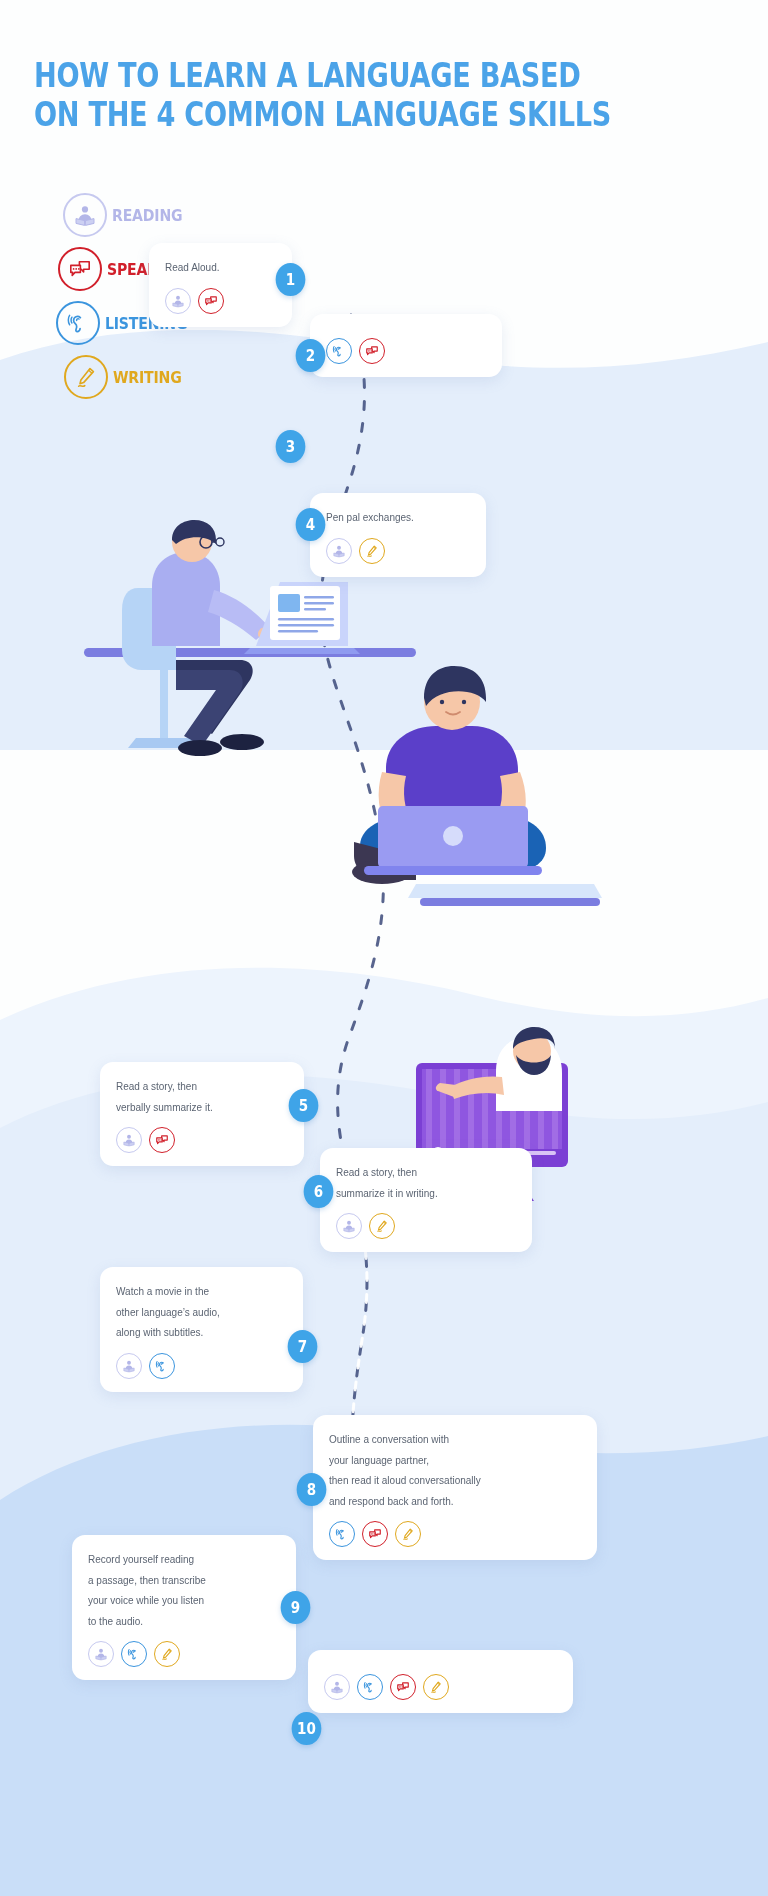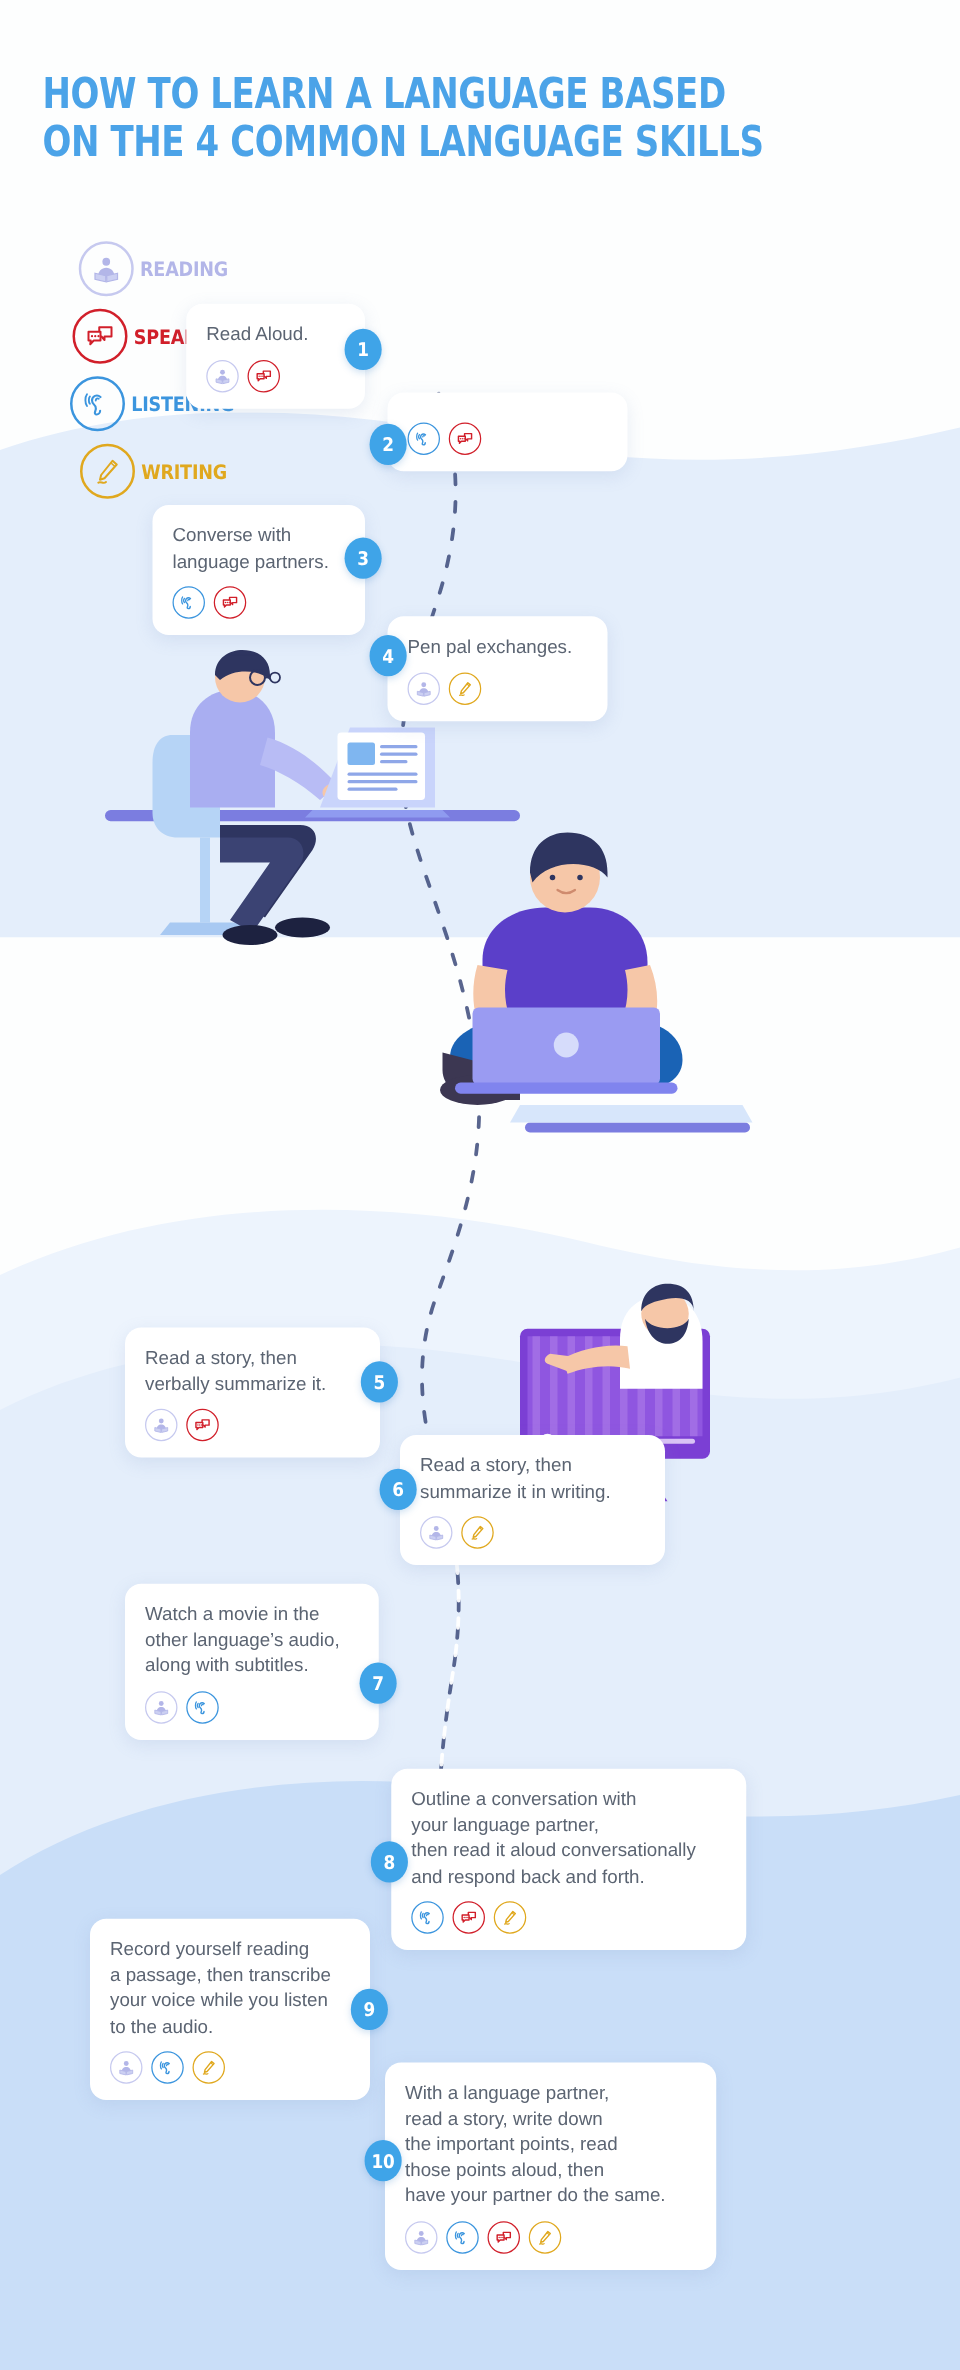--- a/index.html
+++ b/index.html
@@ -72,21 +72,21 @@
 
   
   .card {
     position: absolute;
     background: #ffffff;
     border-radius: 13px;
     box-shadow: 0 4px 14px rgba(120,145,190,0.16);
     padding: 15px 16px 13px 16px;
   }
   .card-text {
-    font-size: 15px;
+    font-size: 10px;
     line-height: 20.5px;
     color: #5b6472;
     white-space: pre-line;
     font-family: "Liberation Sans", sans-serif;
   }
   .card-icons { display: flex; gap: 7px; margin-top: 9px; }
   .badge {
     position: absolute;
     width: 33px; height: 33px;
     border-radius: 50%;
@@ -320,146 +320,194 @@
             <path d="M4.8 10.4 H14.4 V17.4 H9.0 L6.2 20.4 L6.6 17.4 H4.8 Z" fill="#fff" stroke="#d11f2a" stroke-width="2" stroke-linejoin="round"></path>
             <circle cx="7.6" cy="13.9" r="1" fill="#d11f2a"></circle>
             <circle cx="10.2" cy="13.9" r="1" fill="#d11f2a"></circle>
             <circle cx="12.8" cy="13.9" r="1" fill="#d11f2a"></circle>
           </svg>
       </div>
     </div>
   </div>
   <div class="badge" style="top:339px; left:294px;">2</div>
 
-  <div class="card" style="top:404px; left:122px; width:170px;">
-    <div class="card-text">Converse with
-language partners.</div>
-    <div class="card-icons">
-      <div class="ring sm" style="border-color:#3b95de">
-        <svg width="16" height="16" viewBox="0 0 28 28">
-            <path d="M16.4 8.6 C13.6 6.1 9.6 7.8 9.6 11.4 C9.6 13.9 11.6 14.6 12.4 16.2 C13.1 17.6 12.6 19.2 12.0 20.6 C11.6 21.6 12.2 22.6 13.3 22.6 C14.8 22.6 16.1 21.2 16.1 19.6" fill="none" stroke="#3b95de" stroke-width="2" stroke-linecap="round"></path>
-            <path d="M12.6 11.4 C12.6 10.0 14.0 9.3 15.0 10.0" fill="none" stroke="#3b95de" stroke-width="1.8" stroke-linecap="round"></path>
-            <path d="M7.9 8.2 C6.8 9.6 6.8 12.6 7.9 14.0" fill="none" stroke="#3b95de" stroke-width="1.8" stroke-linecap="round"></path>
-            <path d="M5.4 6.2 C3.7 8.6 3.7 13.6 5.4 16.0" fill="none" stroke="#3b95de" stroke-width="1.8" stroke-linecap="round"></path>
+  <div class="badge" style="top:430px; left:274px;">3</div>
+
+  <div class="card" style="top:493px; left:310px; width:176px;">
+    <div class="card-text">Pen pal exchanges.</div>
+    <div class="card-icons">
+      <div class="ring sm" style="border-color:#c6c9ef">
+        <svg width="16" height="16" viewBox="0 0 28 28">
+            <circle cx="14" cy="8.4" r="3.4" fill="#b3b6e8"></circle>
+            <path d="M7.2 21.6 C7.2 15.9 10.3 13.2 14 13.2 C17.7 13.2 20.8 15.9 20.8 21.6 Z" fill="#b3b6e8"></path>
+            <path d="M5 17.6 L13.6 19.6 L13.6 24.4 L5 22.4 Z" fill="#ccd0f2" stroke="#b3b6e8" stroke-width="1.2"></path>
+            <path d="M23 17.6 L14.4 19.6 L14.4 24.4 L23 22.4 Z" fill="#ccd0f2" stroke="#b3b6e8" stroke-width="1.2"></path>
+          </svg>
+      </div>
+      <div class="ring sm" style="border-color:#e0a81e">
+        <svg width="16" height="16" viewBox="0 0 28 28">
+            <path d="M18.0 5.6 L21.4 8.6 L11.6 19.6 L8.0 20.8 L8.9 17.0 Z" fill="none" stroke="#e0a81e" stroke-width="2" stroke-linejoin="round"></path>
+            <path d="M16.6 7.2 L20.0 10.2" fill="none" stroke="#e0a81e" stroke-width="1.6"></path>
+            <path d="M6.6 23.2 C8.4 21.6 10.8 24.6 12.8 22.6" fill="none" stroke="#e0a81e" stroke-width="1.8" stroke-linecap="round"></path>
+          </svg>
+      </div>
+    </div>
+  </div>
+  <div class="badge" style="top:508px; left:294px;">4</div>
+
+  <div class="card" style="top:1062px; left:100px; width:204px;">
+    <div class="card-text">Read a story, then
+verbally summarize it.</div>
+    <div class="card-icons">
+      <div class="ring sm" style="border-color:#c6c9ef">
+        <svg width="16" height="16" viewBox="0 0 28 28">
+            <circle cx="14" cy="8.4" r="3.4" fill="#b3b6e8"></circle>
+            <path d="M7.2 21.6 C7.2 15.9 10.3 13.2 14 13.2 C17.7 13.2 20.8 15.9 20.8 21.6 Z" fill="#b3b6e8"></path>
+            <path d="M5 17.6 L13.6 19.6 L13.6 24.4 L5 22.4 Z" fill="#ccd0f2" stroke="#b3b6e8" stroke-width="1.2"></path>
+            <path d="M23 17.6 L14.4 19.6 L14.4 24.4 L23 22.4 Z" fill="#ccd0f2" stroke="#b3b6e8" stroke-width="1.2"></path>
           </svg>
       </div>
       <div class="ring sm" style="border-color:#d11f2a">
         <svg width="16" height="16" viewBox="0 0 28 28">
             <path d="M13.4 6.8 H23.2 V14.2 H17.6 L17.6 17.0 L15.2 14.2 H13.4 Z" fill="none" stroke="#d11f2a" stroke-width="2" stroke-linejoin="round"></path>
             <path d="M4.8 10.4 H14.4 V17.4 H9.0 L6.2 20.4 L6.6 17.4 H4.8 Z" fill="#fff" stroke="#d11f2a" stroke-width="2" stroke-linejoin="round"></path>
             <circle cx="7.6" cy="13.9" r="1" fill="#d11f2a"></circle>
             <circle cx="10.2" cy="13.9" r="1" fill="#d11f2a"></circle>
             <circle cx="12.8" cy="13.9" r="1" fill="#d11f2a"></circle>
           </svg>
       </div>
     </div>
   </div>
-  <div class="badge" style="top:430px; left:274px;">3</div>
-
-  <div class="card" style="top:493px; left:310px; width:176px;">
-    <div class="card-text">Pen pal exchanges.</div>
+  <div class="badge" style="top:1089px; left:287px;">5</div>
+
+  <div class="card" style="top:1148px; left:320px; width:212px;">
+    <div class="card-text">Read a story, then
+summarize it in writing.</div>
     <div class="card-icons">
       <div class="ring sm" style="border-color:#c6c9ef">
         <svg width="16" height="16" viewBox="0 0 28 28">
             <circle cx="14" cy="8.4" r="3.4" fill="#b3b6e8"></circle>
             <path d="M7.2 21.6 C7.2 15.9 10.3 13.2 14 13.2 C17.7 13.2 20.8 15.9 20.8 21.6 Z" fill="#b3b6e8"></path>
             <path d="M5 17.6 L13.6 19.6 L13.6 24.4 L5 22.4 Z" fill="#ccd0f2" stroke="#b3b6e8" stroke-width="1.2"></path>
             <path d="M23 17.6 L14.4 19.6 L14.4 24.4 L23 22.4 Z" fill="#ccd0f2" stroke="#b3b6e8" stroke-width="1.2"></path>
           </svg>
       </div>
       <div class="ring sm" style="border-color:#e0a81e">
         <svg width="16" height="16" viewBox="0 0 28 28">
             <path d="M18.0 5.6 L21.4 8.6 L11.6 19.6 L8.0 20.8 L8.9 17.0 Z" fill="none" stroke="#e0a81e" stroke-width="2" stroke-linejoin="round"></path>
             <path d="M16.6 7.2 L20.0 10.2" fill="none" stroke="#e0a81e" stroke-width="1.6"></path>
             <path d="M6.6 23.2 C8.4 21.6 10.8 24.6 12.8 22.6" fill="none" stroke="#e0a81e" stroke-width="1.8" stroke-linecap="round"></path>
           </svg>
       </div>
     </div>
   </div>
-  <div class="badge" style="top:508px; left:294px;">4</div>
-
-  <div class="card" style="top:1062px; left:100px; width:204px;">
-    <div class="card-text">Read a story, then
-verbally summarize it.</div>
-    <div class="card-icons">
-      <div class="ring sm" style="border-color:#c6c9ef">
-        <svg width="16" height="16" viewBox="0 0 28 28">
-            <circle cx="14" cy="8.4" r="3.4" fill="#b3b6e8"></circle>
-            <path d="M7.2 21.6 C7.2 15.9 10.3 13.2 14 13.2 C17.7 13.2 20.8 15.9 20.8 21.6 Z" fill="#b3b6e8"></path>
-            <path d="M5 17.6 L13.6 19.6 L13.6 24.4 L5 22.4 Z" fill="#ccd0f2" stroke="#b3b6e8" stroke-width="1.2"></path>
-            <path d="M23 17.6 L14.4 19.6 L14.4 24.4 L23 22.4 Z" fill="#ccd0f2" stroke="#b3b6e8" stroke-width="1.2"></path>
+  <div class="badge" style="top:1175px; left:302px;">6</div>
+
+  <div class="card" style="top:1267px; left:100px; width:203px;">
+    <div class="card-text">Watch a movie in the
+other language’s audio,
+along with subtitles.</div>
+    <div class="card-icons">
+      <div class="ring sm" style="border-color:#c6c9ef">
+        <svg width="16" height="16" viewBox="0 0 28 28">
+            <circle cx="14" cy="8.4" r="3.4" fill="#b3b6e8"></circle>
+            <path d="M7.2 21.6 C7.2 15.9 10.3 13.2 14 13.2 C17.7 13.2 20.8 15.9 20.8 21.6 Z" fill="#b3b6e8"></path>
+            <path d="M5 17.6 L13.6 19.6 L13.6 24.4 L5 22.4 Z" fill="#ccd0f2" stroke="#b3b6e8" stroke-width="1.2"></path>
+            <path d="M23 17.6 L14.4 19.6 L14.4 24.4 L23 22.4 Z" fill="#ccd0f2" stroke="#b3b6e8" stroke-width="1.2"></path>
+          </svg>
+      </div>
+      <div class="ring sm" style="border-color:#3b95de">
+        <svg width="16" height="16" viewBox="0 0 28 28">
+            <path d="M16.4 8.6 C13.6 6.1 9.6 7.8 9.6 11.4 C9.6 13.9 11.6 14.6 12.4 16.2 C13.1 17.6 12.6 19.2 12.0 20.6 C11.6 21.6 12.2 22.6 13.3 22.6 C14.8 22.6 16.1 21.2 16.1 19.6" fill="none" stroke="#3b95de" stroke-width="2" stroke-linecap="round"></path>
+            <path d="M12.6 11.4 C12.6 10.0 14.0 9.3 15.0 10.0" fill="none" stroke="#3b95de" stroke-width="1.8" stroke-linecap="round"></path>
+            <path d="M7.9 8.2 C6.8 9.6 6.8 12.6 7.9 14.0" fill="none" stroke="#3b95de" stroke-width="1.8" stroke-linecap="round"></path>
+            <path d="M5.4 6.2 C3.7 8.6 3.7 13.6 5.4 16.0" fill="none" stroke="#3b95de" stroke-width="1.8" stroke-linecap="round"></path>
+          </svg>
+      </div>
+    </div>
+  </div>
+  <div class="badge" style="top:1330px; left:286px;">7</div>
+
+  <div class="card" style="top:1415px; left:313px; width:284px;">
+    <div class="card-text">Outline a conversation with
+your language partner,
+then read it aloud conversationally
+and respond back and forth.</div>
+    <div class="card-icons">
+      <div class="ring sm" style="border-color:#3b95de">
+        <svg width="16" height="16" viewBox="0 0 28 28">
+            <path d="M16.4 8.6 C13.6 6.1 9.6 7.8 9.6 11.4 C9.6 13.9 11.6 14.6 12.4 16.2 C13.1 17.6 12.6 19.2 12.0 20.6 C11.6 21.6 12.2 22.6 13.3 22.6 C14.8 22.6 16.1 21.2 16.1 19.6" fill="none" stroke="#3b95de" stroke-width="2" stroke-linecap="round"></path>
+            <path d="M12.6 11.4 C12.6 10.0 14.0 9.3 15.0 10.0" fill="none" stroke="#3b95de" stroke-width="1.8" stroke-linecap="round"></path>
+            <path d="M7.9 8.2 C6.8 9.6 6.8 12.6 7.9 14.0" fill="none" stroke="#3b95de" stroke-width="1.8" stroke-linecap="round"></path>
+            <path d="M5.4 6.2 C3.7 8.6 3.7 13.6 5.4 16.0" fill="none" stroke="#3b95de" stroke-width="1.8" stroke-linecap="round"></path>
           </svg>
       </div>
       <div class="ring sm" style="border-color:#d11f2a">
         <svg width="16" height="16" viewBox="0 0 28 28">
             <path d="M13.4 6.8 H23.2 V14.2 H17.6 L17.6 17.0 L15.2 14.2 H13.4 Z" fill="none" stroke="#d11f2a" stroke-width="2" stroke-linejoin="round"></path>
             <path d="M4.8 10.4 H14.4 V17.4 H9.0 L6.2 20.4 L6.6 17.4 H4.8 Z" fill="#fff" stroke="#d11f2a" stroke-width="2" stroke-linejoin="round"></path>
             <circle cx="7.6" cy="13.9" r="1" fill="#d11f2a"></circle>
             <circle cx="10.2" cy="13.9" r="1" fill="#d11f2a"></circle>
             <circle cx="12.8" cy="13.9" r="1" fill="#d11f2a"></circle>
           </svg>
       </div>
-    </div>
-  </div>
-  <div class="badge" style="top:1089px; left:287px;">5</div>
-
-  <div class="card" style="top:1148px; left:320px; width:212px;">
-    <div class="card-text">Read a story, then
-summarize it in writing.</div>
-    <div class="card-icons">
-      <div class="ring sm" style="border-color:#c6c9ef">
-        <svg width="16" height="16" viewBox="0 0 28 28">
-            <circle cx="14" cy="8.4" r="3.4" fill="#b3b6e8"></circle>
-            <path d="M7.2 21.6 C7.2 15.9 10.3 13.2 14 13.2 C17.7 13.2 20.8 15.9 20.8 21.6 Z" fill="#b3b6e8"></path>
-            <path d="M5 17.6 L13.6 19.6 L13.6 24.4 L5 22.4 Z" fill="#ccd0f2" stroke="#b3b6e8" stroke-width="1.2"></path>
-            <path d="M23 17.6 L14.4 19.6 L14.4 24.4 L23 22.4 Z" fill="#ccd0f2" stroke="#b3b6e8" stroke-width="1.2"></path>
-          </svg>
-      </div>
       <div class="ring sm" style="border-color:#e0a81e">
         <svg width="16" height="16" viewBox="0 0 28 28">
             <path d="M18.0 5.6 L21.4 8.6 L11.6 19.6 L8.0 20.8 L8.9 17.0 Z" fill="none" stroke="#e0a81e" stroke-width="2" stroke-linejoin="round"></path>
             <path d="M16.6 7.2 L20.0 10.2" fill="none" stroke="#e0a81e" stroke-width="1.6"></path>
             <path d="M6.6 23.2 C8.4 21.6 10.8 24.6 12.8 22.6" fill="none" stroke="#e0a81e" stroke-width="1.8" stroke-linecap="round"></path>
           </svg>
       </div>
     </div>
   </div>
-  <div class="badge" style="top:1175px; left:302px;">6</div>
-
-  <div class="card" style="top:1267px; left:100px; width:203px;">
-    <div class="card-text">Watch a movie in the
-other language’s audio,
-along with subtitles.</div>
+  <div class="badge" style="top:1473px; left:295px;">8</div>
+
+  <div class="card" style="top:1535px; left:72px; width:224px;">
+    <div class="card-text">Record yourself reading
+a passage, then transcribe
+your voice while you listen
+to the audio.</div>
     <div class="card-icons">
       <div class="ring sm" style="border-color:#c6c9ef">
         <svg width="16" height="16" viewBox="0 0 28 28">
             <circle cx="14" cy="8.4" r="3.4" fill="#b3b6e8"></circle>
             <path d="M7.2 21.6 C7.2 15.9 10.3 13.2 14 13.2 C17.7 13.2 20.8 15.9 20.8 21.6 Z" fill="#b3b6e8"></path>
             <path d="M5 17.6 L13.6 19.6 L13.6 24.4 L5 22.4 Z" fill="#ccd0f2" stroke="#b3b6e8" stroke-width="1.2"></path>
             <path d="M23 17.6 L14.4 19.6 L14.4 24.4 L23 22.4 Z" fill="#ccd0f2" stroke="#b3b6e8" stroke-width="1.2"></path>
           </svg>
       </div>
       <div class="ring sm" style="border-color:#3b95de">
         <svg width="16" height="16" viewBox="0 0 28 28">
             <path d="M16.4 8.6 C13.6 6.1 9.6 7.8 9.6 11.4 C9.6 13.9 11.6 14.6 12.4 16.2 C13.1 17.6 12.6 19.2 12.0 20.6 C11.6 21.6 12.2 22.6 13.3 22.6 C14.8 22.6 16.1 21.2 16.1 19.6" fill="none" stroke="#3b95de" stroke-width="2" stroke-linecap="round"></path>
             <path d="M12.6 11.4 C12.6 10.0 14.0 9.3 15.0 10.0" fill="none" stroke="#3b95de" stroke-width="1.8" stroke-linecap="round"></path>
             <path d="M7.9 8.2 C6.8 9.6 6.8 12.6 7.9 14.0" fill="none" stroke="#3b95de" stroke-width="1.8" stroke-linecap="round"></path>
             <path d="M5.4 6.2 C3.7 8.6 3.7 13.6 5.4 16.0" fill="none" stroke="#3b95de" stroke-width="1.8" stroke-linecap="round"></path>
           </svg>
       </div>
-    </div>
-  </div>
-  <div class="badge" style="top:1330px; left:286px;">7</div>
-
-  <div class="card" style="top:1415px; left:313px; width:284px;">
-    <div class="card-text">Outline a conversation with
-your language partner,
-then read it aloud conversationally
-and respond back and forth.</div>
-    <div class="card-icons">
+      <div class="ring sm" style="border-color:#e0a81e">
+        <svg width="16" height="16" viewBox="0 0 28 28">
+            <path d="M18.0 5.6 L21.4 8.6 L11.6 19.6 L8.0 20.8 L8.9 17.0 Z" fill="none" stroke="#e0a81e" stroke-width="2" stroke-linejoin="round"></path>
+            <path d="M16.6 7.2 L20.0 10.2" fill="none" stroke="#e0a81e" stroke-width="1.6"></path>
+            <path d="M6.6 23.2 C8.4 21.6 10.8 24.6 12.8 22.6" fill="none" stroke="#e0a81e" stroke-width="1.8" stroke-linecap="round"></path>
+          </svg>
+      </div>
+    </div>
+  </div>
+  <div class="badge" style="top:1591px; left:279px;">9</div>
+
+  <div class="card" style="top:1650px; left:308px; width:265px;">
+    <div class="card-icons">
+      <div class="ring sm" style="border-color:#c6c9ef">
+        <svg width="16" height="16" viewBox="0 0 28 28">
+            <circle cx="14" cy="8.4" r="3.4" fill="#b3b6e8"></circle>
+            <path d="M7.2 21.6 C7.2 15.9 10.3 13.2 14 13.2 C17.7 13.2 20.8 15.9 20.8 21.6 Z" fill="#b3b6e8"></path>
+            <path d="M5 17.6 L13.6 19.6 L13.6 24.4 L5 22.4 Z" fill="#ccd0f2" stroke="#b3b6e8" stroke-width="1.2"></path>
+            <path d="M23 17.6 L14.4 19.6 L14.4 24.4 L23 22.4 Z" fill="#ccd0f2" stroke="#b3b6e8" stroke-width="1.2"></path>
+          </svg>
+      </div>
       <div class="ring sm" style="border-color:#3b95de">
         <svg width="16" height="16" viewBox="0 0 28 28">
             <path d="M16.4 8.6 C13.6 6.1 9.6 7.8 9.6 11.4 C9.6 13.9 11.6 14.6 12.4 16.2 C13.1 17.6 12.6 19.2 12.0 20.6 C11.6 21.6 12.2 22.6 13.3 22.6 C14.8 22.6 16.1 21.2 16.1 19.6" fill="none" stroke="#3b95de" stroke-width="2" stroke-linecap="round"></path>
             <path d="M12.6 11.4 C12.6 10.0 14.0 9.3 15.0 10.0" fill="none" stroke="#3b95de" stroke-width="1.8" stroke-linecap="round"></path>
             <path d="M7.9 8.2 C6.8 9.6 6.8 12.6 7.9 14.0" fill="none" stroke="#3b95de" stroke-width="1.8" stroke-linecap="round"></path>
             <path d="M5.4 6.2 C3.7 8.6 3.7 13.6 5.4 16.0" fill="none" stroke="#3b95de" stroke-width="1.8" stroke-linecap="round"></path>
           </svg>
       </div>
       <div class="ring sm" style="border-color:#d11f2a">
         <svg width="16" height="16" viewBox="0 0 28 28">
@@ -472,91 +520,15 @@
       </div>
       <div class="ring sm" style="border-color:#e0a81e">
         <svg width="16" height="16" viewBox="0 0 28 28">
             <path d="M18.0 5.6 L21.4 8.6 L11.6 19.6 L8.0 20.8 L8.9 17.0 Z" fill="none" stroke="#e0a81e" stroke-width="2" stroke-linejoin="round"></path>
             <path d="M16.6 7.2 L20.0 10.2" fill="none" stroke="#e0a81e" stroke-width="1.6"></path>
             <path d="M6.6 23.2 C8.4 21.6 10.8 24.6 12.8 22.6" fill="none" stroke="#e0a81e" stroke-width="1.8" stroke-linecap="round"></path>
           </svg>
       </div>
     </div>
   </div>
-  <div class="badge" style="top:1473px; left:295px;">8</div>
-
-  <div class="card" style="top:1535px; left:72px; width:224px;">
-    <div class="card-text">Record yourself reading
-a passage, then transcribe
-your voice while you listen
-to the audio.</div>
-    <div class="card-icons">
-      <div class="ring sm" style="border-color:#c6c9ef">
-        <svg width="16" height="16" viewBox="0 0 28 28">
-            <circle cx="14" cy="8.4" r="3.4" fill="#b3b6e8"></circle>
-            <path d="M7.2 21.6 C7.2 15.9 10.3 13.2 14 13.2 C17.7 13.2 20.8 15.9 20.8 21.6 Z" fill="#b3b6e8"></path>
-            <path d="M5 17.6 L13.6 19.6 L13.6 24.4 L5 22.4 Z" fill="#ccd0f2" stroke="#b3b6e8" stroke-width="1.2"></path>
-            <path d="M23 17.6 L14.4 19.6 L14.4 24.4 L23 22.4 Z" fill="#ccd0f2" stroke="#b3b6e8" stroke-width="1.2"></path>
-          </svg>
-      </div>
-      <div class="ring sm" style="border-color:#3b95de">
-        <svg width="16" height="16" viewBox="0 0 28 28">
-            <path d="M16.4 8.6 C13.6 6.1 9.6 7.8 9.6 11.4 C9.6 13.9 11.6 14.6 12.4 16.2 C13.1 17.6 12.6 19.2 12.0 20.6 C11.6 21.6 12.2 22.6 13.3 22.6 C14.8 22.6 16.1 21.2 16.1 19.6" fill="none" stroke="#3b95de" stroke-width="2" stroke-linecap="round"></path>
-            <path d="M12.6 11.4 C12.6 10.0 14.0 9.3 15.0 10.0" fill="none" stroke="#3b95de" stroke-width="1.8" stroke-linecap="round"></path>
-            <path d="M7.9 8.2 C6.8 9.6 6.8 12.6 7.9 14.0" fill="none" stroke="#3b95de" stroke-width="1.8" stroke-linecap="round"></path>
-            <path d="M5.4 6.2 C3.7 8.6 3.7 13.6 5.4 16.0" fill="none" stroke="#3b95de" stroke-width="1.8" stroke-linecap="round"></path>
-          </svg>
-      </div>
-      <div class="ring sm" style="border-color:#e0a81e">
-        <svg width="16" height="16" viewBox="0 0 28 28">
-            <path d="M18.0 5.6 L21.4 8.6 L11.6 19.6 L8.0 20.8 L8.9 17.0 Z" fill="none" stroke="#e0a81e" stroke-width="2" stroke-linejoin="round"></path>
-            <path d="M16.6 7.2 L20.0 10.2" fill="none" stroke="#e0a81e" stroke-width="1.6"></path>
-            <path d="M6.6 23.2 C8.4 21.6 10.8 24.6 12.8 22.6" fill="none" stroke="#e0a81e" stroke-width="1.8" stroke-linecap="round"></path>
-          </svg>
-      </div>
-    </div>
-  </div>
-  <div class="badge" style="top:1591px; left:279px;">9</div>
-
-  <div class="card" style="top:1650px; left:308px; width:265px;">
-    <div class="card-text">With a language partner,
-read a story, write down
-the important points, read
-those points aloud, then
-have your partner do the same.</div>
-    <div class="card-icons">
-      <div class="ring sm" style="border-color:#c6c9ef">
-        <svg width="16" height="16" viewBox="0 0 28 28">
-            <circle cx="14" cy="8.4" r="3.4" fill="#b3b6e8"></circle>
-            <path d="M7.2 21.6 C7.2 15.9 10.3 13.2 14 13.2 C17.7 13.2 20.8 15.9 20.8 21.6 Z" fill="#b3b6e8"></path>
-            <path d="M5 17.6 L13.6 19.6 L13.6 24.4 L5 22.4 Z" fill="#ccd0f2" stroke="#b3b6e8" stroke-width="1.2"></path>
-            <path d="M23 17.6 L14.4 19.6 L14.4 24.4 L23 22.4 Z" fill="#ccd0f2" stroke="#b3b6e8" stroke-width="1.2"></path>
-          </svg>
-      </div>
-      <div class="ring sm" style="border-color:#3b95de">
-        <svg width="16" height="16" viewBox="0 0 28 28">
-            <path d="M16.4 8.6 C13.6 6.1 9.6 7.8 9.6 11.4 C9.6 13.9 11.6 14.6 12.4 16.2 C13.1 17.6 12.6 19.2 12.0 20.6 C11.6 21.6 12.2 22.6 13.3 22.6 C14.8 22.6 16.1 21.2 16.1 19.6" fill="none" stroke="#3b95de" stroke-width="2" stroke-linecap="round"></path>
-            <path d="M12.6 11.4 C12.6 10.0 14.0 9.3 15.0 10.0" fill="none" stroke="#3b95de" stroke-width="1.8" stroke-linecap="round"></path>
-            <path d="M7.9 8.2 C6.8 9.6 6.8 12.6 7.9 14.0" fill="none" stroke="#3b95de" stroke-width="1.8" stroke-linecap="round"></path>
-            <path d="M5.4 6.2 C3.7 8.6 3.7 13.6 5.4 16.0" fill="none" stroke="#3b95de" stroke-width="1.8" stroke-linecap="round"></path>
-          </svg>
-      </div>
-      <div class="ring sm" style="border-color:#d11f2a">
-        <svg width="16" height="16" viewBox="0 0 28 28">
-            <path d="M13.4 6.8 H23.2 V14.2 H17.6 L17.6 17.0 L15.2 14.2 H13.4 Z" fill="none" stroke="#d11f2a" stroke-width="2" stroke-linejoin="round"></path>
-            <path d="M4.8 10.4 H14.4 V17.4 H9.0 L6.2 20.4 L6.6 17.4 H4.8 Z" fill="#fff" stroke="#d11f2a" stroke-width="2" stroke-linejoin="round"></path>
-            <circle cx="7.6" cy="13.9" r="1" fill="#d11f2a"></circle>
-            <circle cx="10.2" cy="13.9" r="1" fill="#d11f2a"></circle>
-            <circle cx="12.8" cy="13.9" r="1" fill="#d11f2a"></circle>
-          </svg>
-      </div>
-      <div class="ring sm" style="border-color:#e0a81e">
-        <svg width="16" height="16" viewBox="0 0 28 28">
-            <path d="M18.0 5.6 L21.4 8.6 L11.6 19.6 L8.0 20.8 L8.9 17.0 Z" fill="none" stroke="#e0a81e" stroke-width="2" stroke-linejoin="round"></path>
-            <path d="M16.6 7.2 L20.0 10.2" fill="none" stroke="#e0a81e" stroke-width="1.6"></path>
-            <path d="M6.6 23.2 C8.4 21.6 10.8 24.6 12.8 22.6" fill="none" stroke="#e0a81e" stroke-width="1.8" stroke-linecap="round"></path>
-          </svg>
-      </div>
-    </div>
-  </div>
   <div class="badge" style="top:1712px; left:290px;">10</div>
 
 </div>
 
 </body></html>

